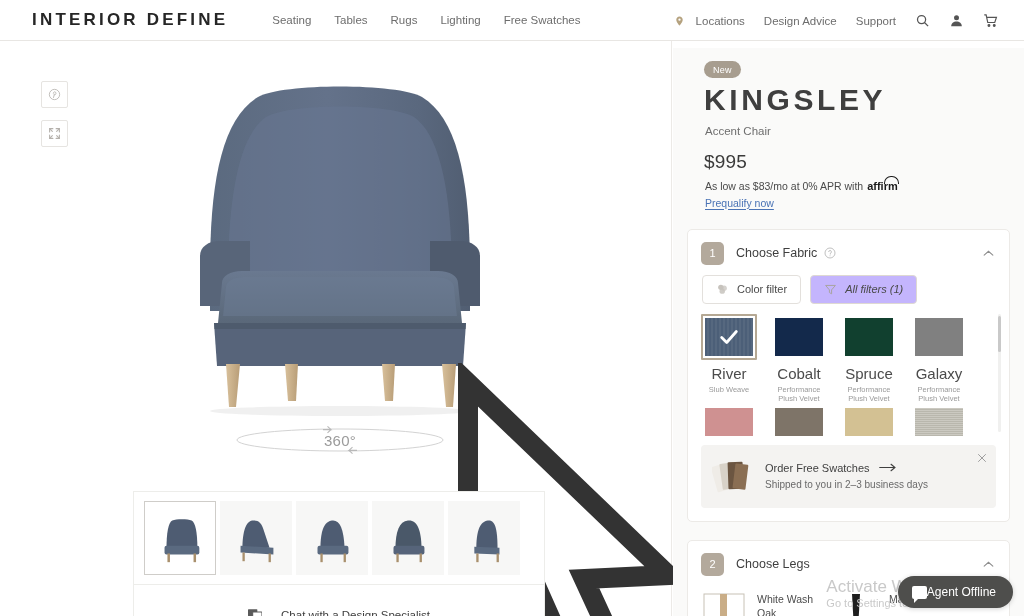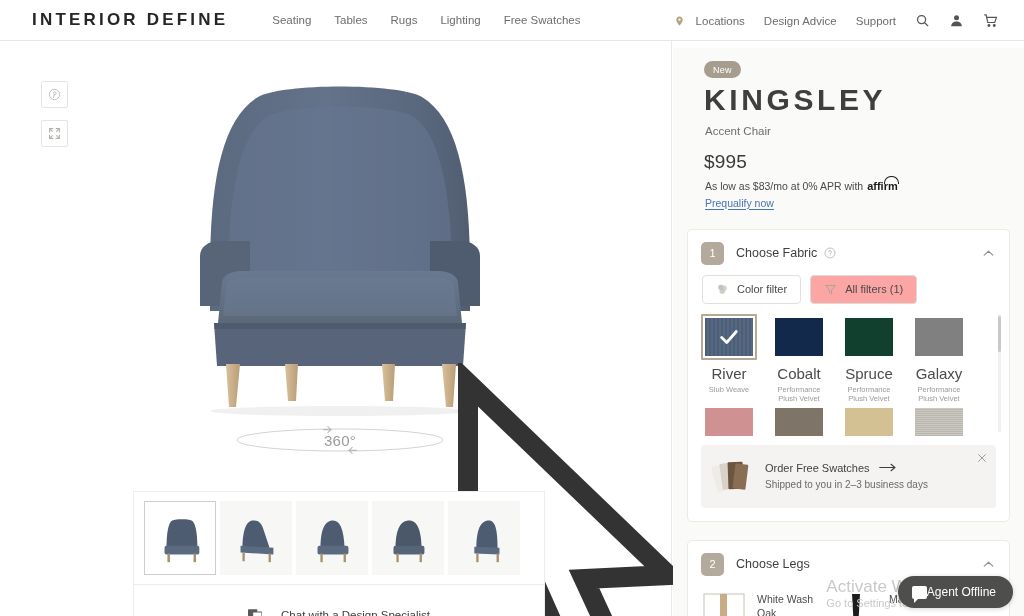--- a/index.html
+++ b/index.html
@@ -130,21 +130,21 @@
   .opt-title { font-size:12.5px; color:#3f3f3f; }
   .help-ic { width:12px; height:12px; margin-left:7px; color:#bdbdbd; }
   .chev { margin-left:auto; width:13px; height:13px; color:#8d8d8d; }
 
   .filters { display:flex; gap:9px; padding:0 14px 10px 14px; }
   .fbtn {
     display:flex; align-items:center; gap:8px; height:29px; padding:0 13px;
     border:1px solid #e3e0dc; border-radius:4px; background:#fff;
     font-size:11px; color:#4a4a4a; cursor:pointer; white-space:nowrap;
   }
-  .fbtn.active { background:#fca5a5; border-color:#ded9d2; }
+  .fbtn.active { background:#c4b5fd; border-color:#ded9d2;font-style:italic; }
   .fbtn svg { width:13px; height:13px; color:#a8a49e; }
 
   .sw-scroll {
     position:relative; margin:0 8px 0 13px; max-height:122px; overflow:hidden;
   }
   .sw-grid { display:grid; grid-template-columns:repeat(4,56px); gap:0 14px; }
   .sw-cell { width:56px; text-align:center; cursor:pointer; }
   .sw-chip {
     width:56px; height:46px; position:relative; display:block;
     border:2px solid transparent; border-radius:1px;

